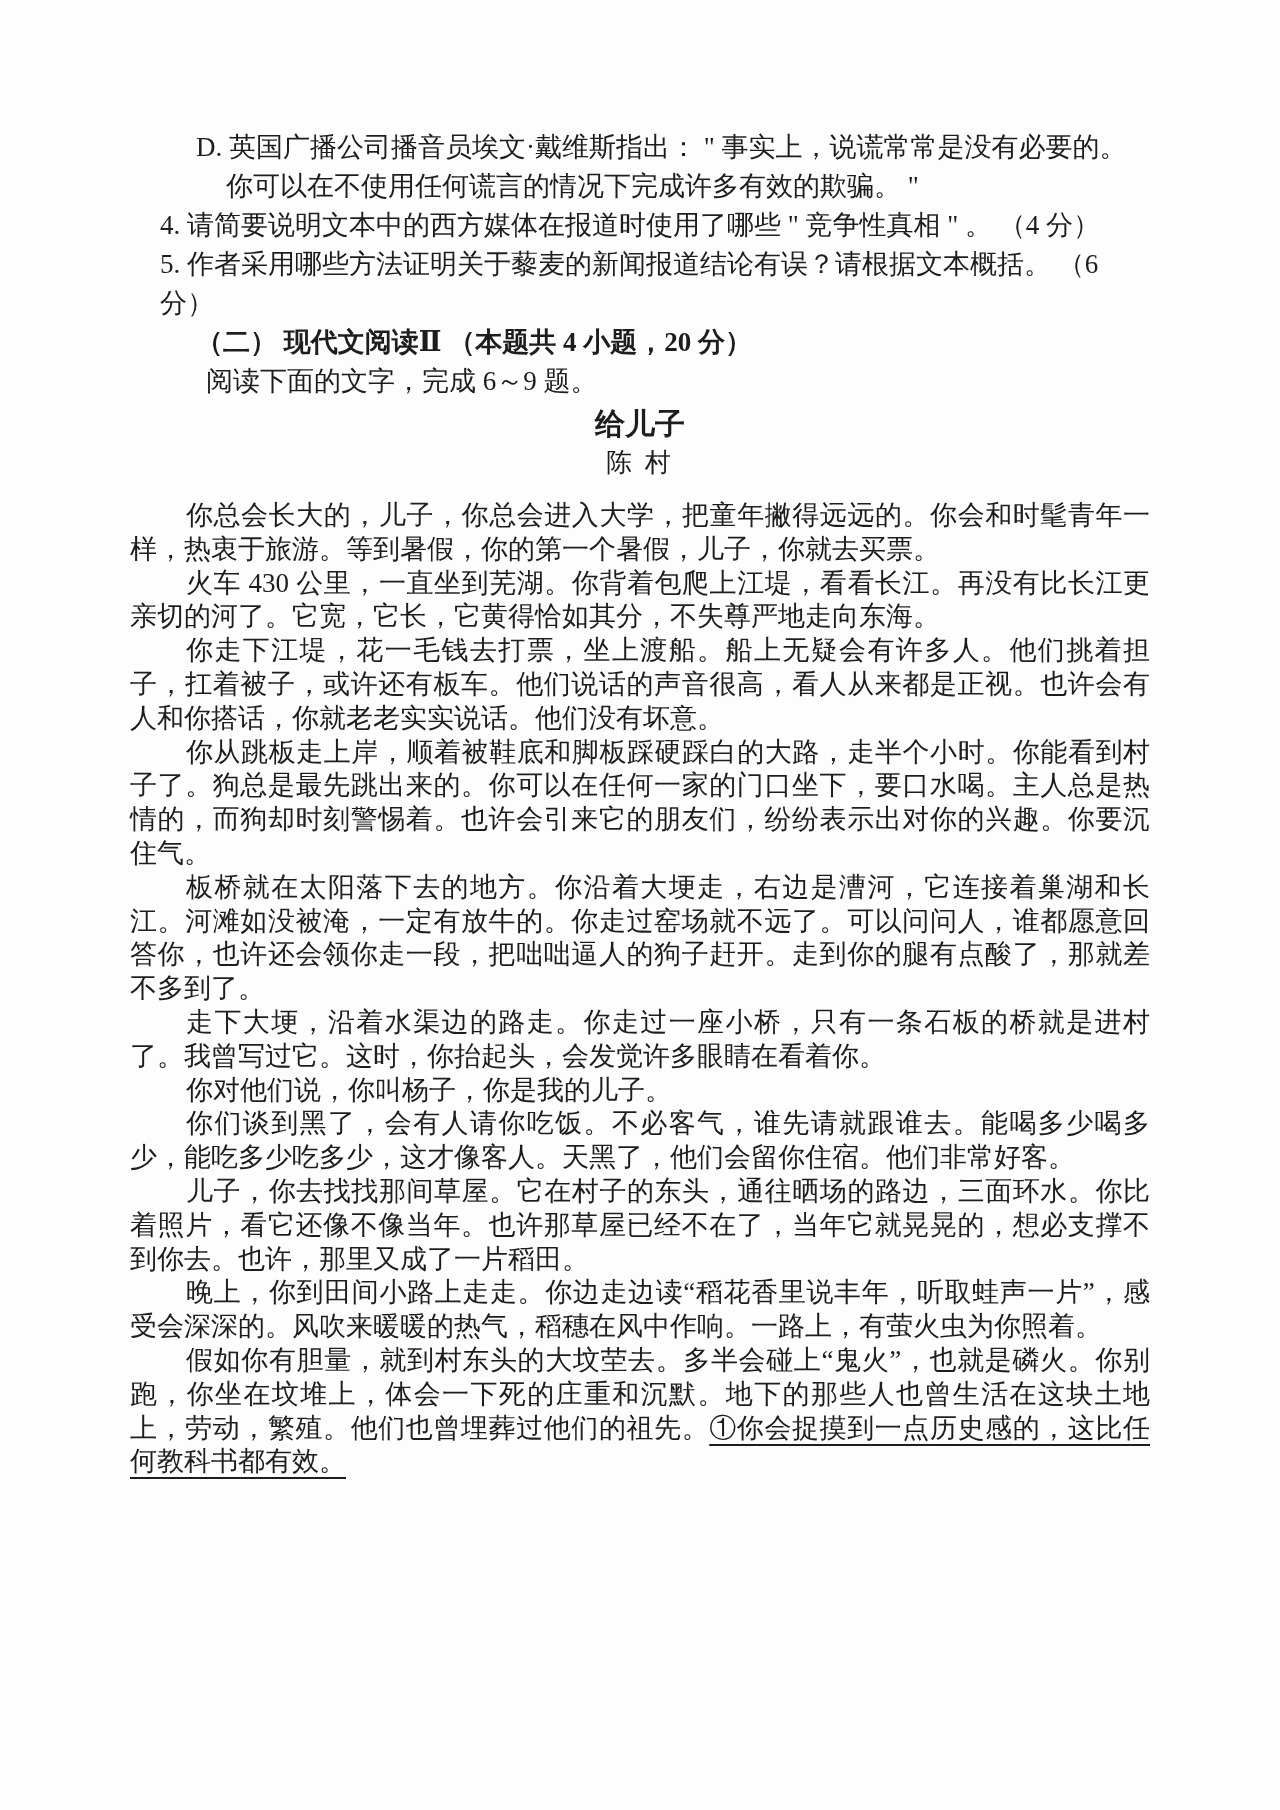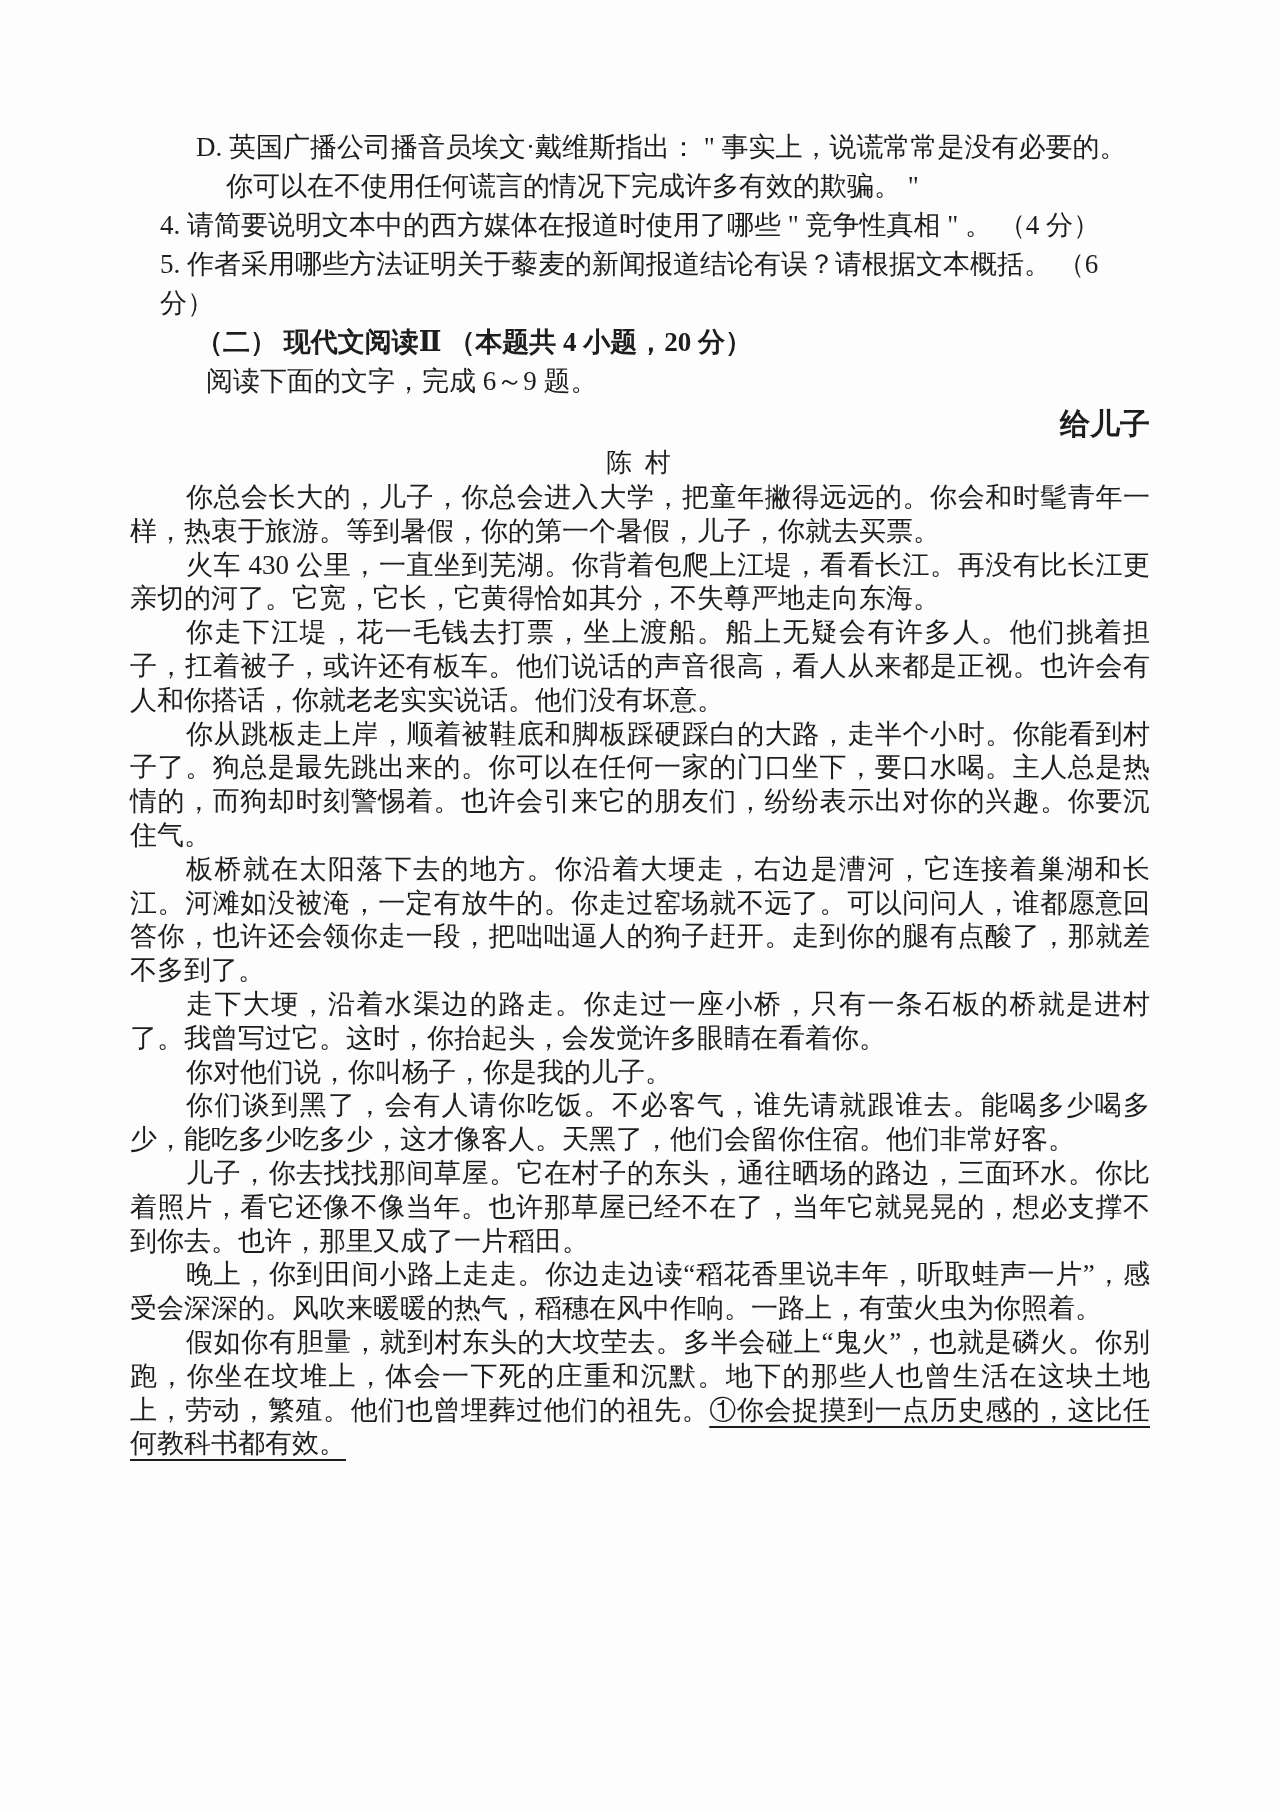--- a/index.html
+++ b/index.html
@@ -14,23 +14,23 @@
     width: 1020px;
     margin: 0 auto;
     padding-top: 128px;
   }
   .hline { font-size: 27px; line-height: 39px; white-space: normal; }
   .d1 { padding-left: 66px; }
   .d2 { padding-left: 96px; }
   .q  { padding-left: 30px; }
   .section { padding-left: 66px; font-weight: 700; }
   .instr   { padding-left: 76px; font-family: Liberation Serif, serif; }
-  .essay-title  { text-align: right; font-weight: 700; font-size: 30px; line-height: 42px; margin-top: 2px; }
+  .essay-title  { text-align: center; font-weight: 700; font-size: 30px; line-height: 42px; margin-top: 2px; }
   .essay-author { text-align: center; font-size: 26px; line-height: 36px; letter-spacing: 3px; font-family: Liberation Serif, serif; }
-  .essay-body { margin-top: 0; }
+  .essay-body { margin-top: 18px; }
   .para {
     margin: 0;
     font-size: 27px;
     line-height: 33.8px;
     text-align: justify;
     text-indent: 56px;
     word-break: break-all;
   }
   .u {
     text-decoration: underline;

